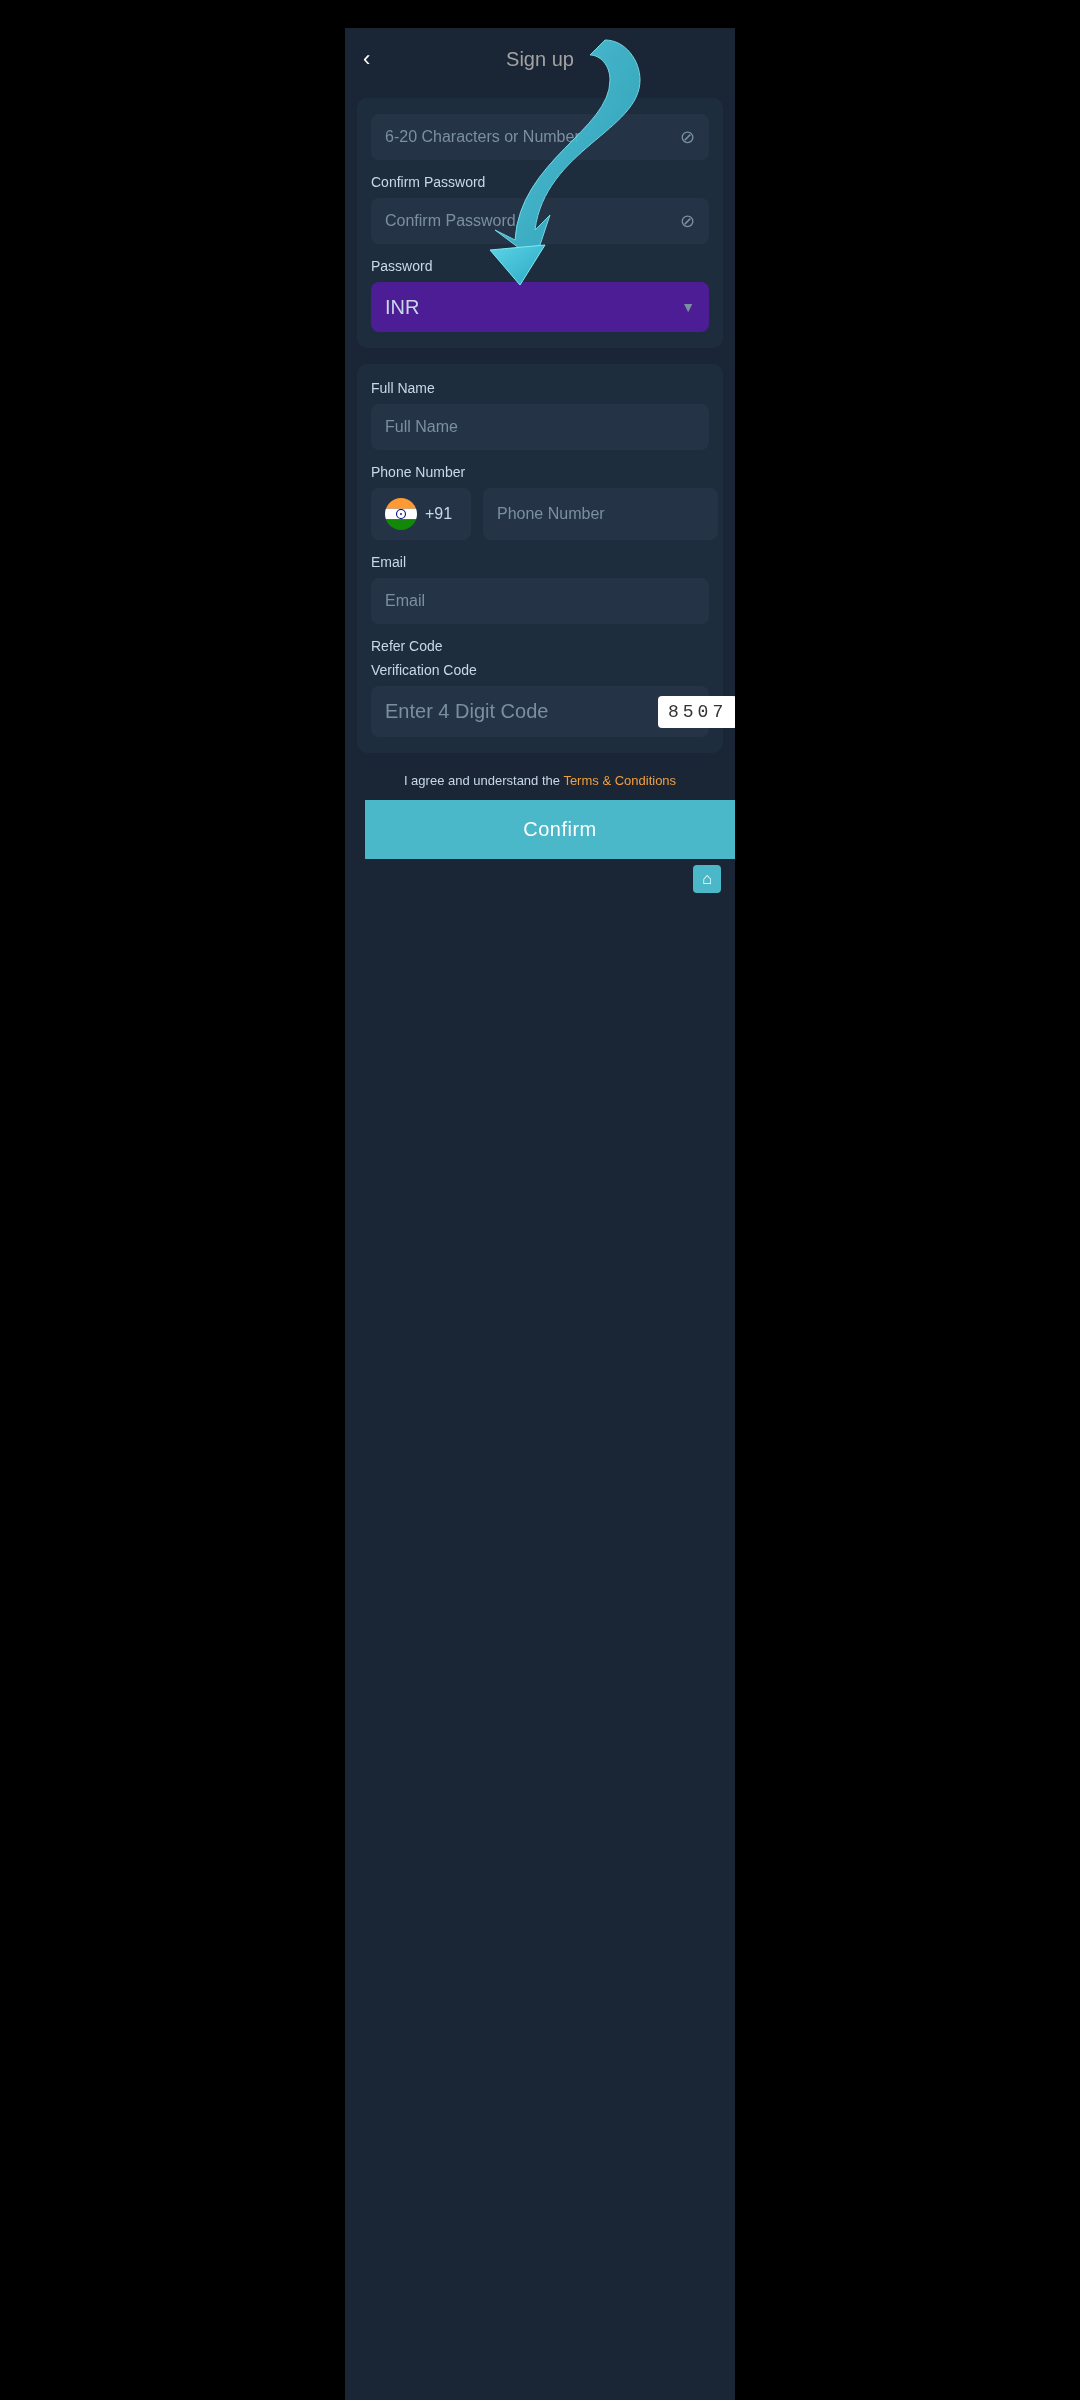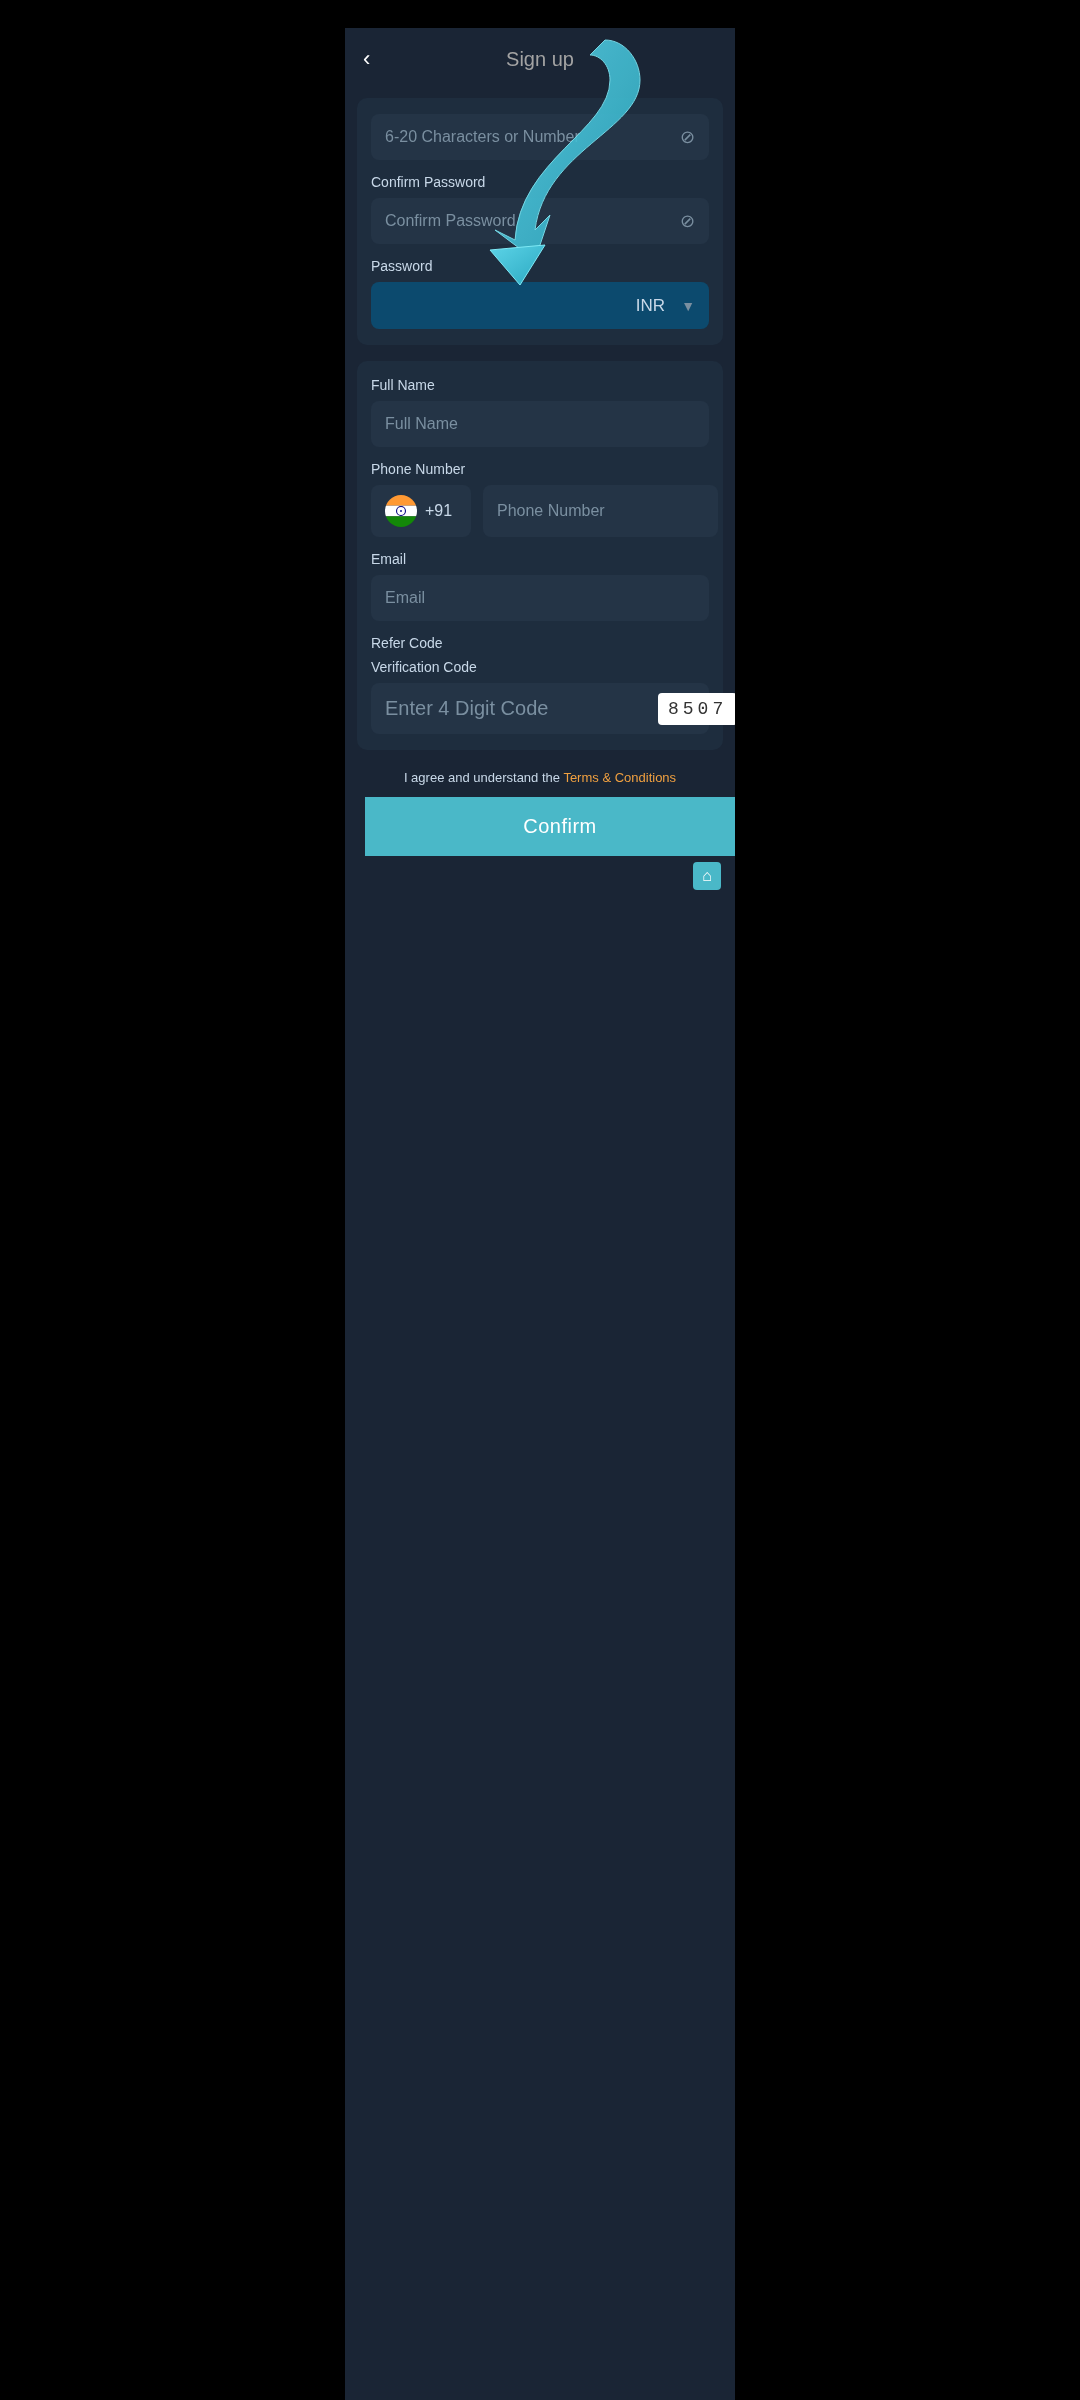--- a/index.html
+++ b/index.html
@@ -98,30 +98,29 @@
       font-size: 18px;
       cursor: pointer;
     }
 
     .select-wrapper {
       position: relative;
     }
 
     .form-select {
       width: 100%;
-      background: #0c4a6e;
+      background: #4c1d95;
       border: none;
       border-radius: 8px;
       padding: 14px 44px 14px 14px;
       color: #c8d8e8;
-      font-size: 17px;
+      font-size: 20px;
       outline: none;
       appearance: none;
       cursor: pointer;
-      text-align: right;
     }
 
     .select-arrow {
       position: absolute;
       right: 14px;
       top: 50%;
       transform: translateY(-50%);
       color: #7a8fa0;
       font-size: 14px;
       pointer-events: none;

